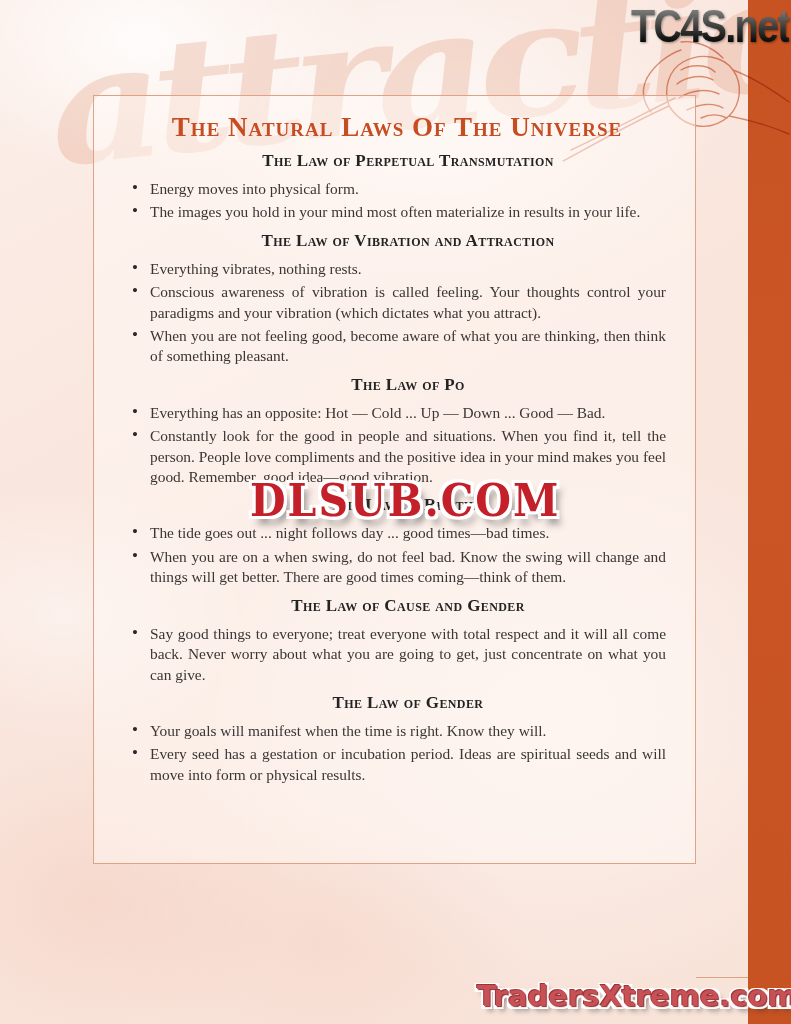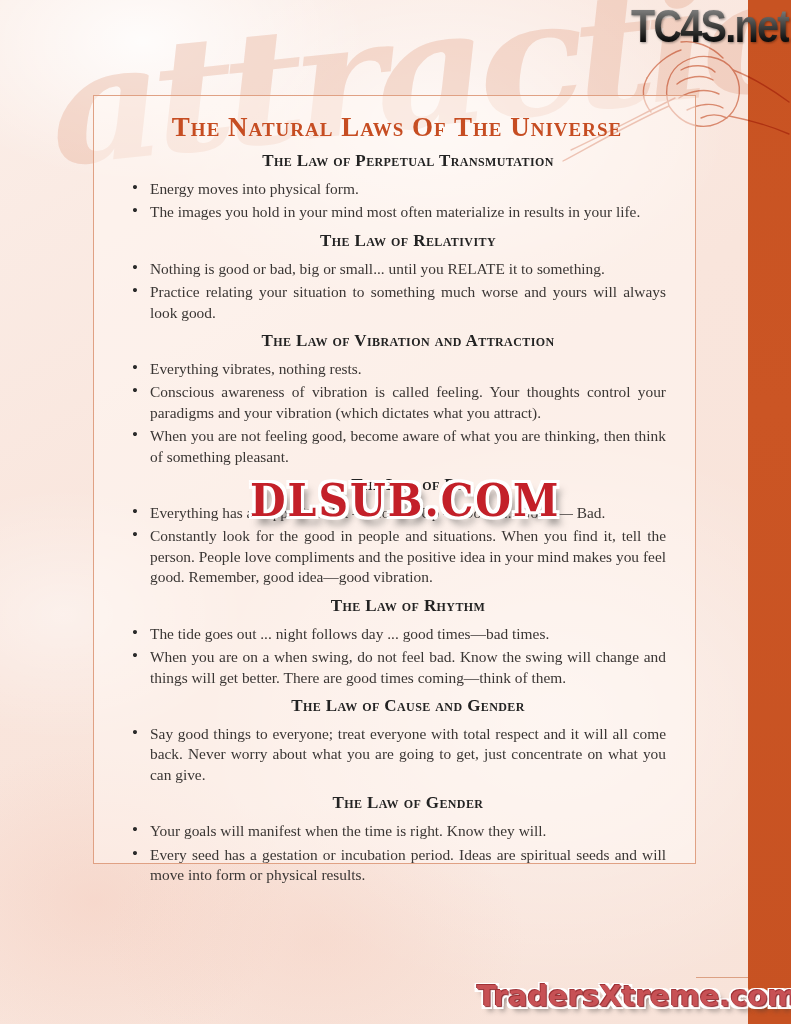--- a/index.html
+++ b/index.html
@@ -157,27 +157,20 @@
     <h1 class="doc-title">The Natural Laws Of The Universe</h1>
     <div>
         <section class="law-section">
           <h2>The Law of Perpetual Transmutation</h2>
           <ul>
             <li>Energy moves into physical form.</li>
             <li>The images you hold in your mind most often materialize in results in your life.</li>
           </ul>
         </section>
         <section class="law-section">
-          <h2>The Law of Relativity</h2>
-          <ul>
-            <li>Nothing is good or bad, big or small... until you RELATE it to something.</li>
-            <li>Practice relating your situation to something much worse and yours will always look good.</li>
-          </ul>
-        </section>
-        <section class="law-section">
           <h2>The Law of Vibration and Attraction</h2>
           <ul>
             <li>Everything vibrates, nothing rests.</li>
             <li>Conscious awareness of vibration is called feeling. Your thoughts control your paradigms and your vibration (which dictates what you attract).</li>
             <li>When you are not feeling good, become aware of what you are thinking, then think of something pleasant.</li>
           </ul>
         </section>
         <section class="law-section">
           <h2>The Law of Po</h2>
           <ul>

